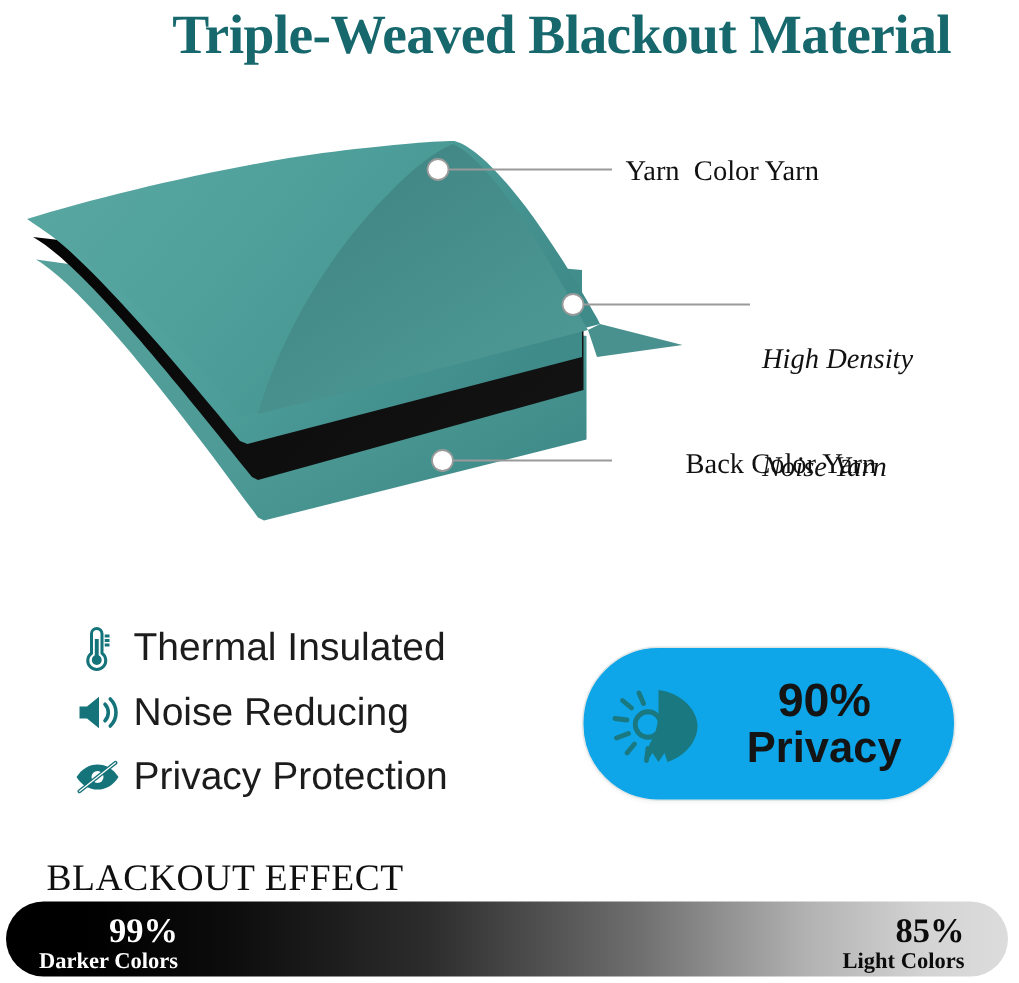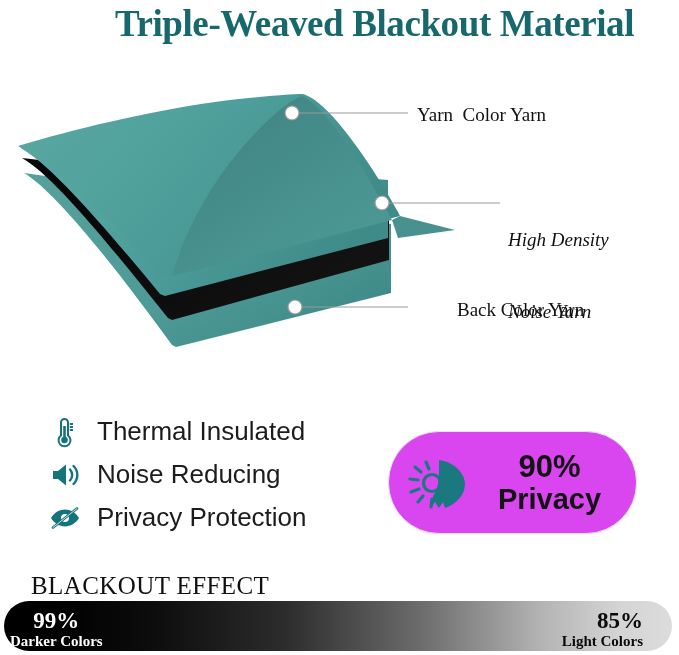--- a/index.html
+++ b/index.html
@@ -69,37 +69,37 @@
   .feature-icon {
     width: 34px;
     height: 34px;
     flex: 0 0 34px;
     display: flex;
     align-items: center;
     justify-content: center;
     color: #15737a;
   }
   .feature-label {
-    margin-left: 15px;
+    margin-left: 7px;
     font-family: "Liberation Sans", sans-serif;
     font-size: 26px;
     color: #1c1c1c;
     white-space: nowrap;
   }
 
   
   #badge {
     position: absolute;
     left: 388px;
     top: 431px;
     width: 247px;
     height: 101px;
     border: 1px solid #dfe6e6;
     border-radius: 51px;
-    background: #d946ef;
+    background: #0ea5e9;
     box-shadow: 0 1px 3px rgba(0,0,0,0.05);
     display: flex;
     align-items: center;
   }
   #badge-icon {
     margin-left: 18px;
     width: 66px;
     height: 62px;
     flex: 0 0 66px;
     color: #1a7880;
@@ -140,21 +140,21 @@
         #d4d4d4 92%, #dcdcdc 100%);
   }
   .bar-block {
     position: absolute;
     top: 8px;
     line-height: 1.05;
     font-family: "Liberation Serif", serif;
     font-weight: bold;
     white-space: nowrap;
   }
-  #bar-left  { left: 6px; text-align: center;  color: #ffffff; }
+  #bar-left  { left: 22px; text-align: right;  color: #ffffff; }
   #bar-right { right: 29px; text-align: right; color: #0b0b0b; }
   .bar-pct   { font-size: 23px; display: block; }
   .bar-sub   { font-size: 15px; display: block; margin-top: 1px; }
 </style>
 </head>
 <body>
 
 <div id="title">Triple-Weaved Blackout Material</div>
 
 <div id="diagram">

